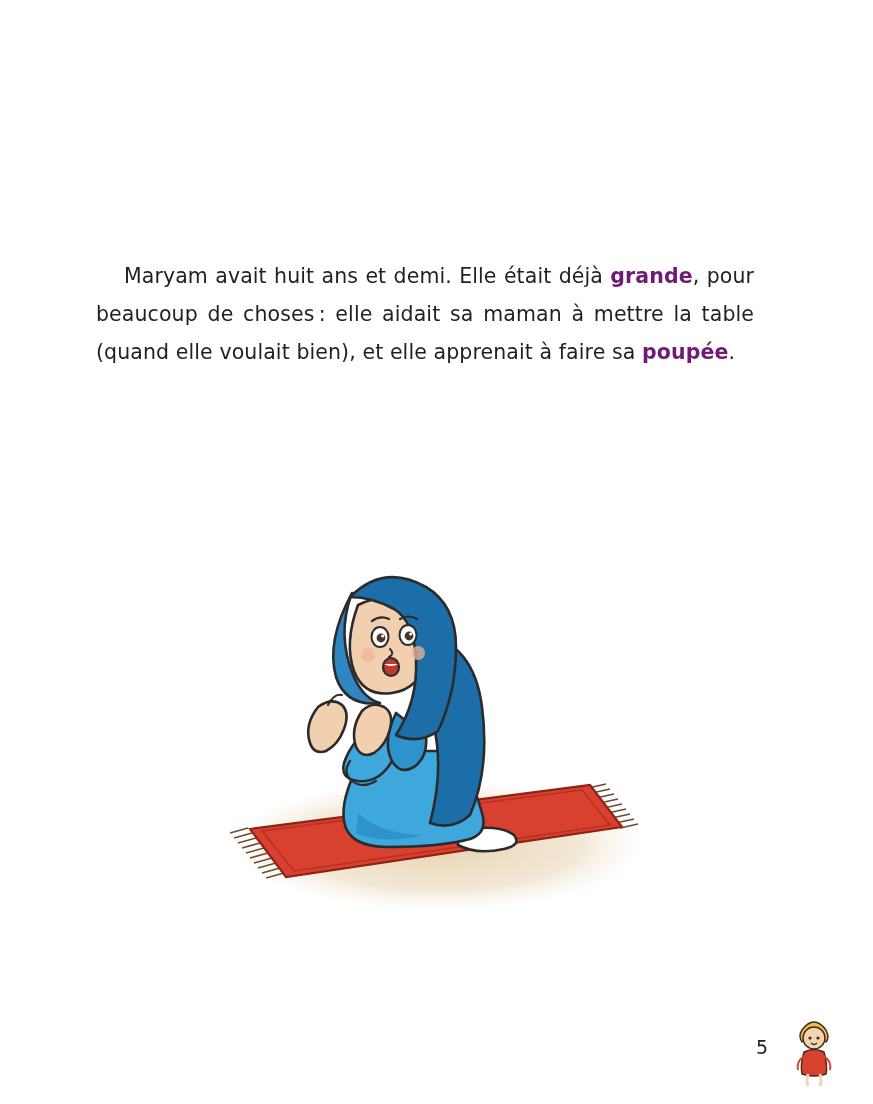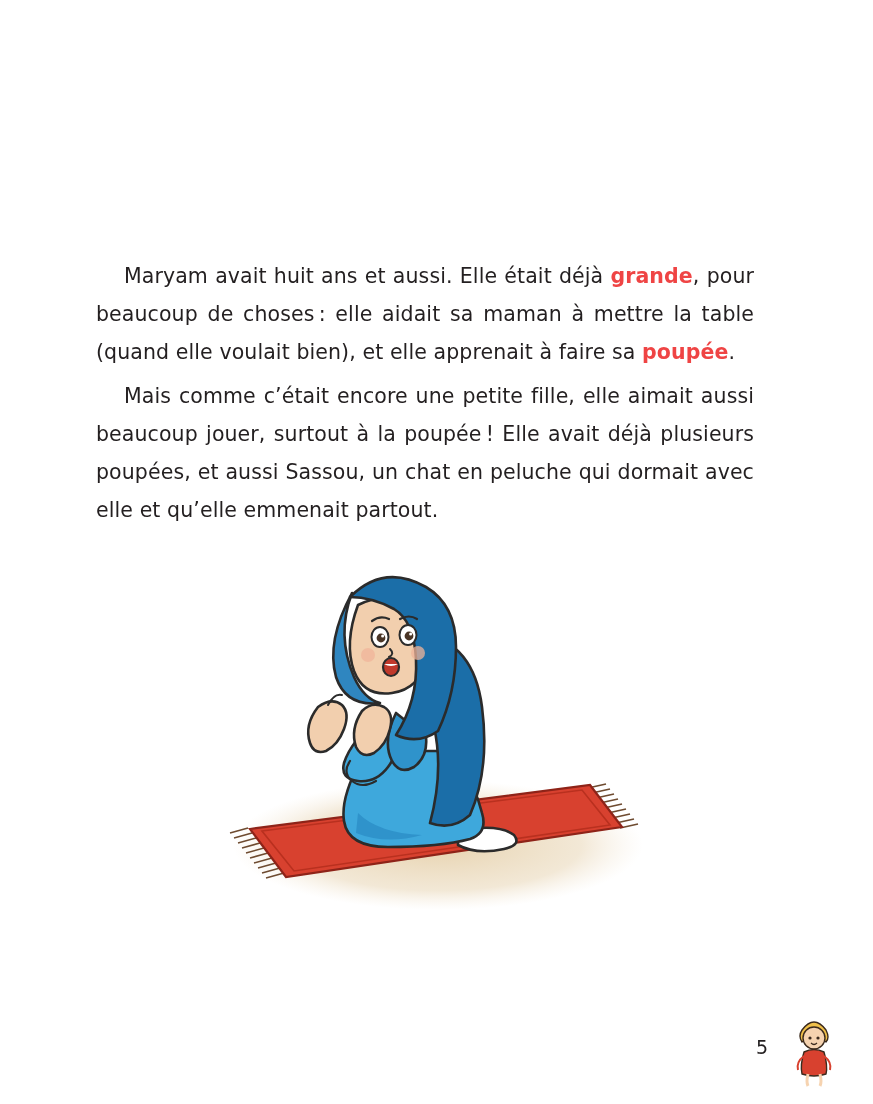--- a/index.html
+++ b/index.html
@@ -30,21 +30,21 @@
     line-height: 1.85;
     color: #231f20;
     text-align: justify;
     text-justify: inter-word;
     letter-spacing: 0.1px;
   }
   .para.first-indent {
     text-indent: 28px;
   }
   .hl {
-    color: #ef4444;
+    color: #701a75;
     font-weight: bold;
   }
   
   .illustration {
     position: absolute;
     left: 190px;
     top: 545px;
     width: 490px;
     height: 400px;
   }
@@ -71,23 +71,22 @@
   }
   .mascot svg { display:block; width:100%; height:100%; }
 </style>
 </head>
 <body>
 
 <div class="page">
 
   <div class="text-block">
 
-    <p class="para first-indent"><span>Maryam avait huit ans et aussi. Elle était déjà </span><span class="hl">grande</span><span>, pour beaucoup de choses : elle aidait sa maman à mettre la table (quand elle voulait bien), et elle apprenait à faire sa </span><span class="hl">poupée</span><span>.</span></p>
+    <p class="para first-indent"><span>Maryam avait huit ans et demi. Elle était déjà </span><span class="hl">grande</span><span>, pour beaucoup de choses : elle aidait sa maman à mettre la table (quand elle voulait bien), et elle apprenait à faire sa </span><span class="hl">poupée</span><span>.</span></p>
 
-    <p class="para first-indent"><span>Mais comme c’était encore une petite fille, elle aimait aussi beaucoup jouer, surtout à la poupée ! Elle avait déjà plusieurs poupées, et aussi Sassou, un chat en peluche qui dormait avec elle et qu’elle emmenait partout.</span></p>
 
   </div>
 
   <div class="illustration">
     <svg viewBox="0 0 490 400" xmlns="http://www.w3.org/2000/svg" aria-hidden="true">
       <defs>
         <radialGradient id="rugShadow" cx="50%" cy="50%" r="50%">
           <stop offset="0%" stop-color="#e6d0aa" stop-opacity="0.95"></stop>
           <stop offset="70%" stop-color="#ead9bb" stop-opacity="0.6"></stop>
           <stop offset="100%" stop-color="#f3e8d6" stop-opacity="0"></stop>

